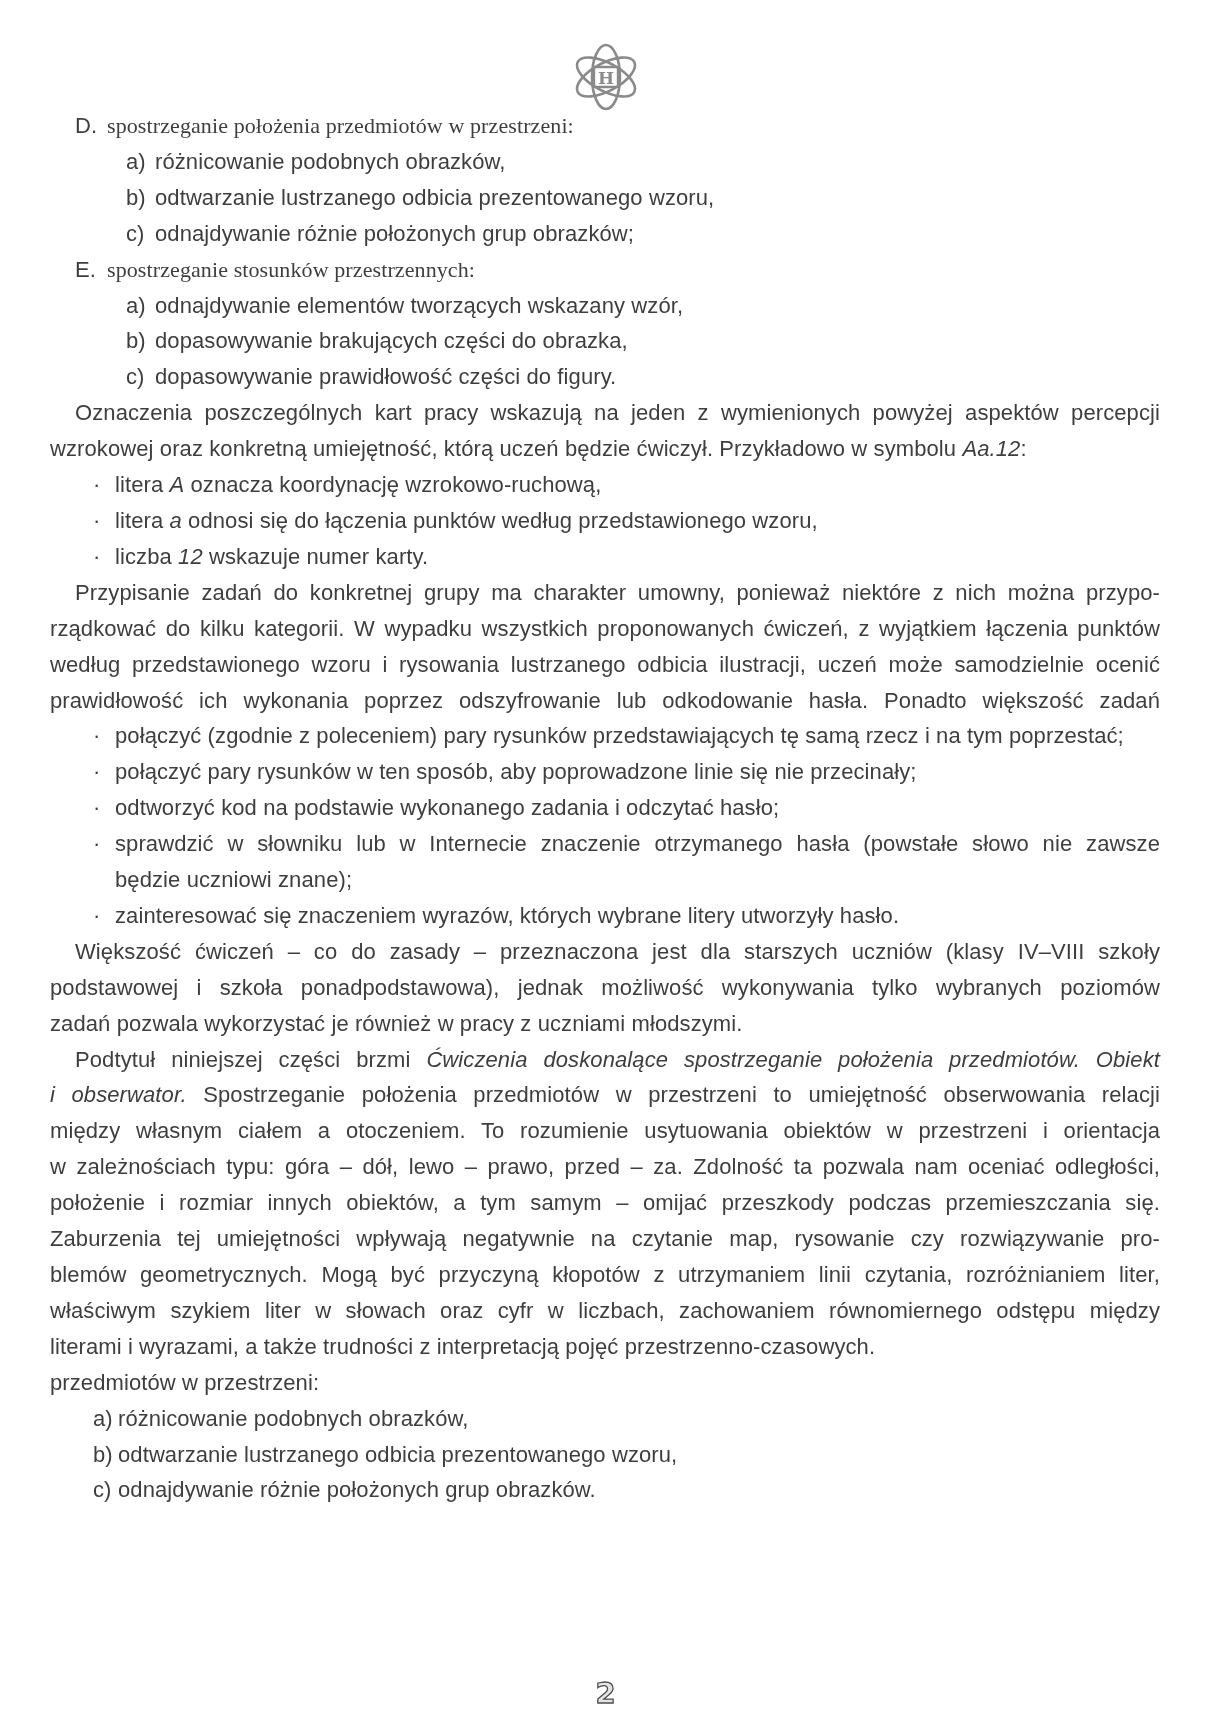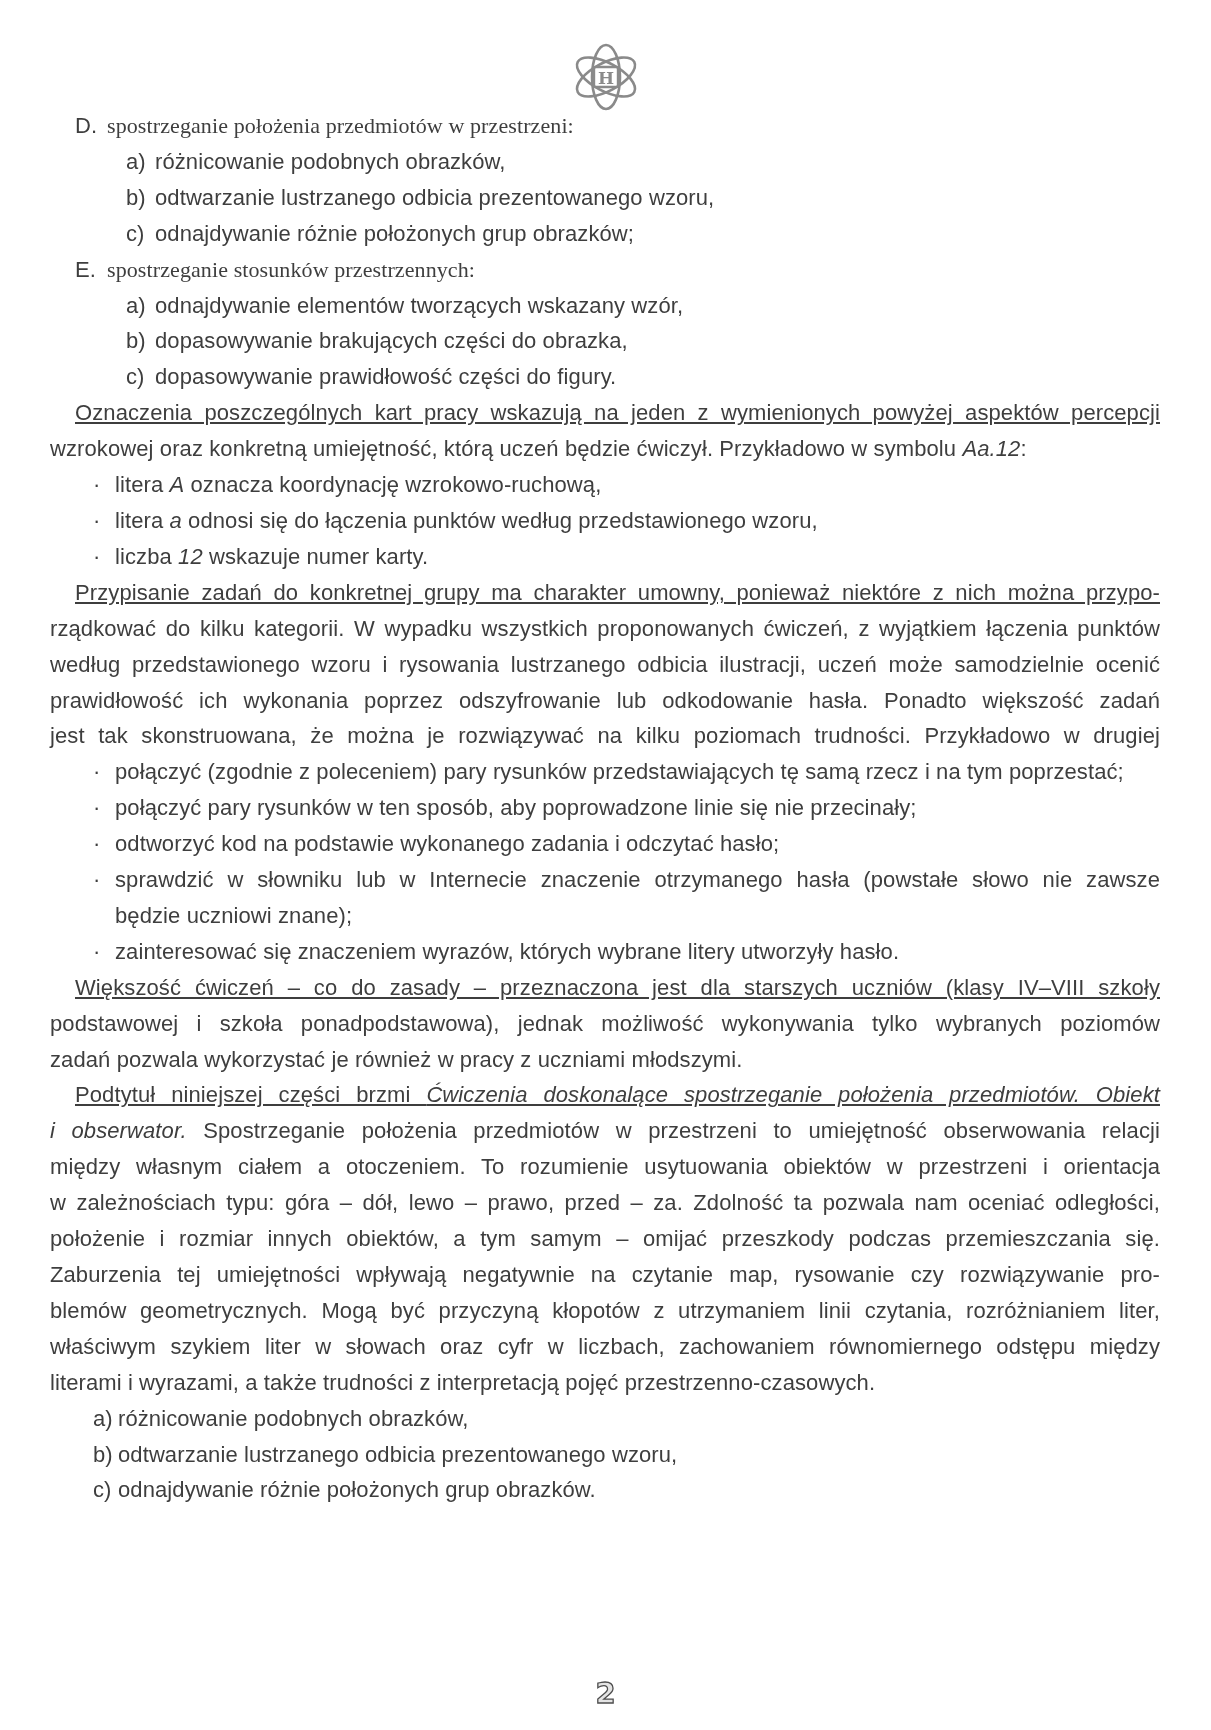--- a/index.html
+++ b/index.html
@@ -30,21 +30,21 @@
   .marker { position:absolute; top:0; }
   .li1 .marker { left:25px; }
   .li1 .lines  { padding-left:57px;font-family:Liberation Serif, serif; }
   .li2 .marker { left:76px; }
   .li2 .lines  { padding-left:105px; }
   .li3 .marker { left:43px; }
   .li3 .lines  { padding-left:68px; }
   .bullet .marker { left:43px; }
   .bullet .lines  { padding-left:65px; }
   .line.just { text-align:justify; text-align-last:justify; }
-  .line.findent { padding-left:25px;text-decoration:underline; }
+  .line.findent { padding-left:25px; }
   i { font-style:italic; }
   .page-number {
     position:absolute;
     bottom:20px; left:0;
     width:100%;
     text-align:center;
     font-family:"DejaVu Sans",sans-serif;
     font-size:29px;
     font-weight:bold;
     color:#e4e4e4;
@@ -138,21 +138,20 @@
       <div class="lines">
         <div class="line">liczba <i>12</i> wskazuje numer karty.</div>
       </div>
     </div>
     <div class="block para">
       <div class="lines">
         <div class="line just findent">Przypisanie zadań do konkretnej grupy ma charakter umowny, ponieważ niektóre z nich można przypo-</div>
         <div class="line just">rządkować do kilku kategorii. W wypadku wszystkich proponowanych ćwiczeń, z wyjątkiem łączenia punktów</div>
         <div class="line just">według przedstawionego wzoru i rysowania lustrzanego odbicia ilustracji, uczeń może samodzielnie ocenić</div>
         <div class="line just">prawidłowość ich wykonania poprzez odszyfrowanie lub odkodowanie hasła. Ponadto większość zadań</div>
-        <div class="line just">jest tak skonstruowana, że można je rozwiązywać na kilku poziomach trudności. Przykładowo w drugiej</div>
       </div>
     </div>
     <div class="block bullet">
       <span class="marker">·</span>
       <div class="lines">
         <div class="line">połączyć (zgodnie z poleceniem) pary rysunków przedstawiających tę samą rzecz i na tym poprzestać;</div>
       </div>
     </div>
     <div class="block bullet">
       <span class="marker">·</span>
@@ -194,20 +193,21 @@
         <div class="line just">w zależnościach typu: góra – dół, lewo – prawo, przed – za. Zdolność ta pozwala nam oceniać odległości,</div>
         <div class="line just">położenie i rozmiar innych obiektów, a tym samym – omijać przeszkody podczas przemieszczania się.</div>
         <div class="line just">Zaburzenia tej umiejętności wpływają negatywnie na czytanie map, rysowanie czy rozwiązywanie pro-</div>
         <div class="line just">blemów geometrycznych. Mogą być przyczyną kłopotów z utrzymaniem linii czytania, rozróżnianiem liter,</div>
         <div class="line just">właściwym szykiem liter w słowach oraz cyfr w liczbach, zachowaniem równomiernego odstępu między</div>
         <div class="line">literami i wyrazami, a także trudności z interpretacją pojęć przestrzenno-czasowych.</div>
       </div>
     </div>
     <div class="block para">
       <div class="lines">
+        <div class="line">przedmiotów w przestrzeni:</div>
       </div>
     </div>
     <div class="block li3">
       <span class="marker">a)</span>
       <div class="lines">
         <div class="line">różnicowanie podobnych obrazków,</div>
       </div>
     </div>
     <div class="block li3">
       <span class="marker">b)</span>

